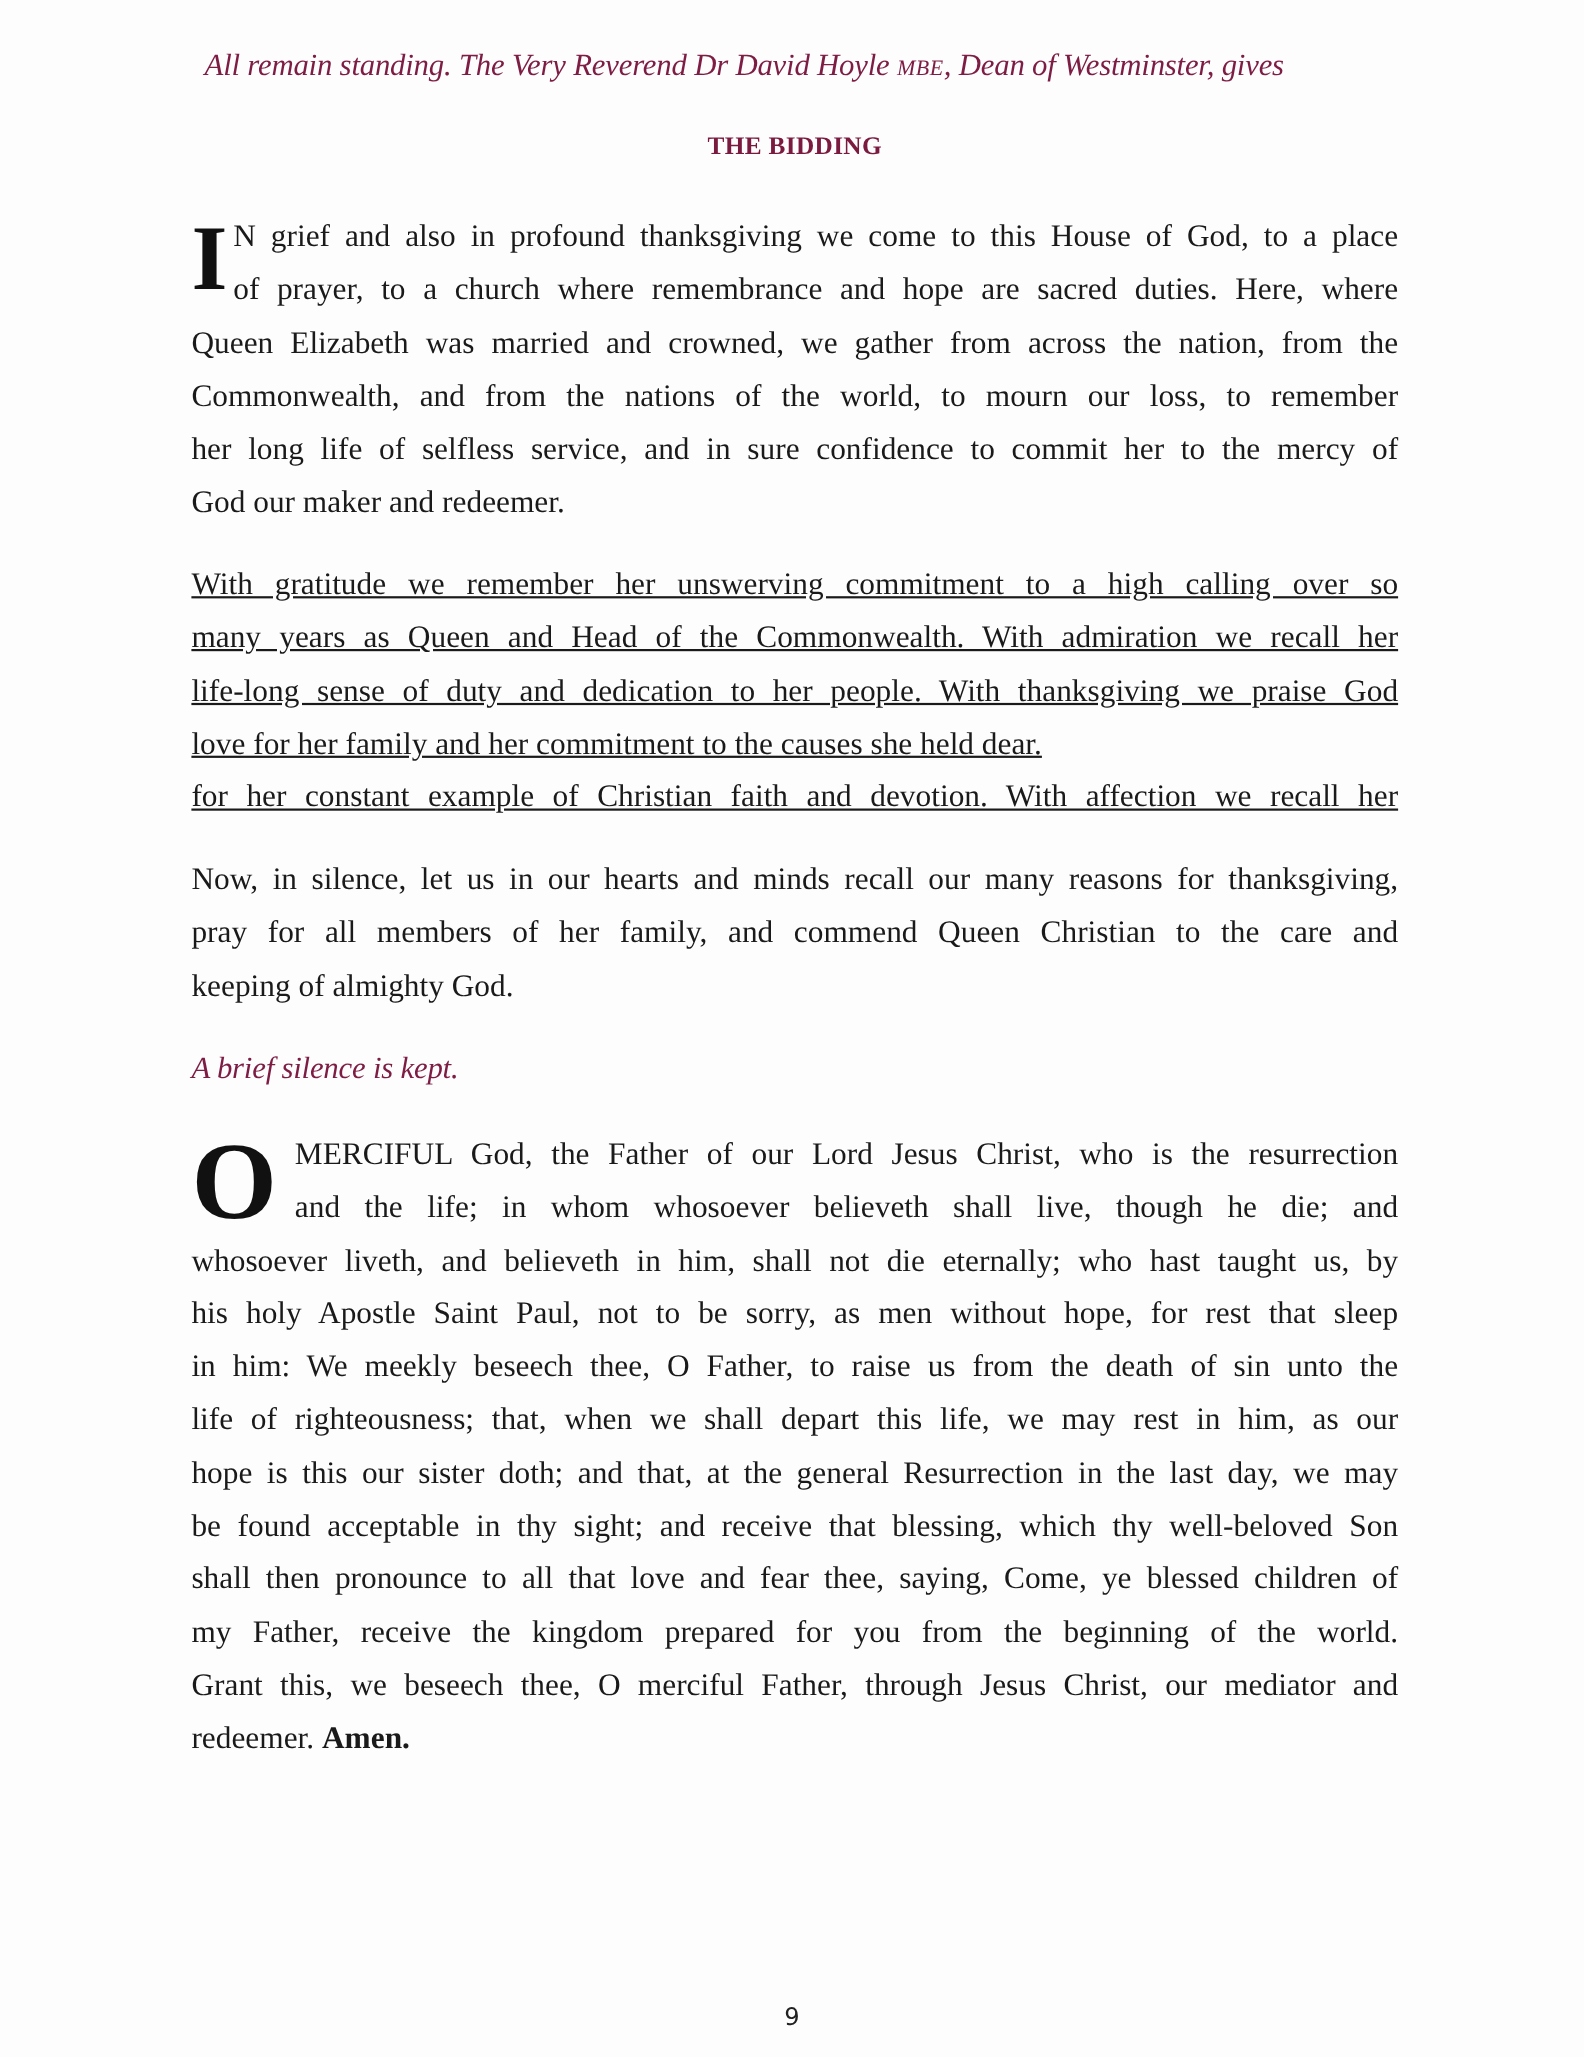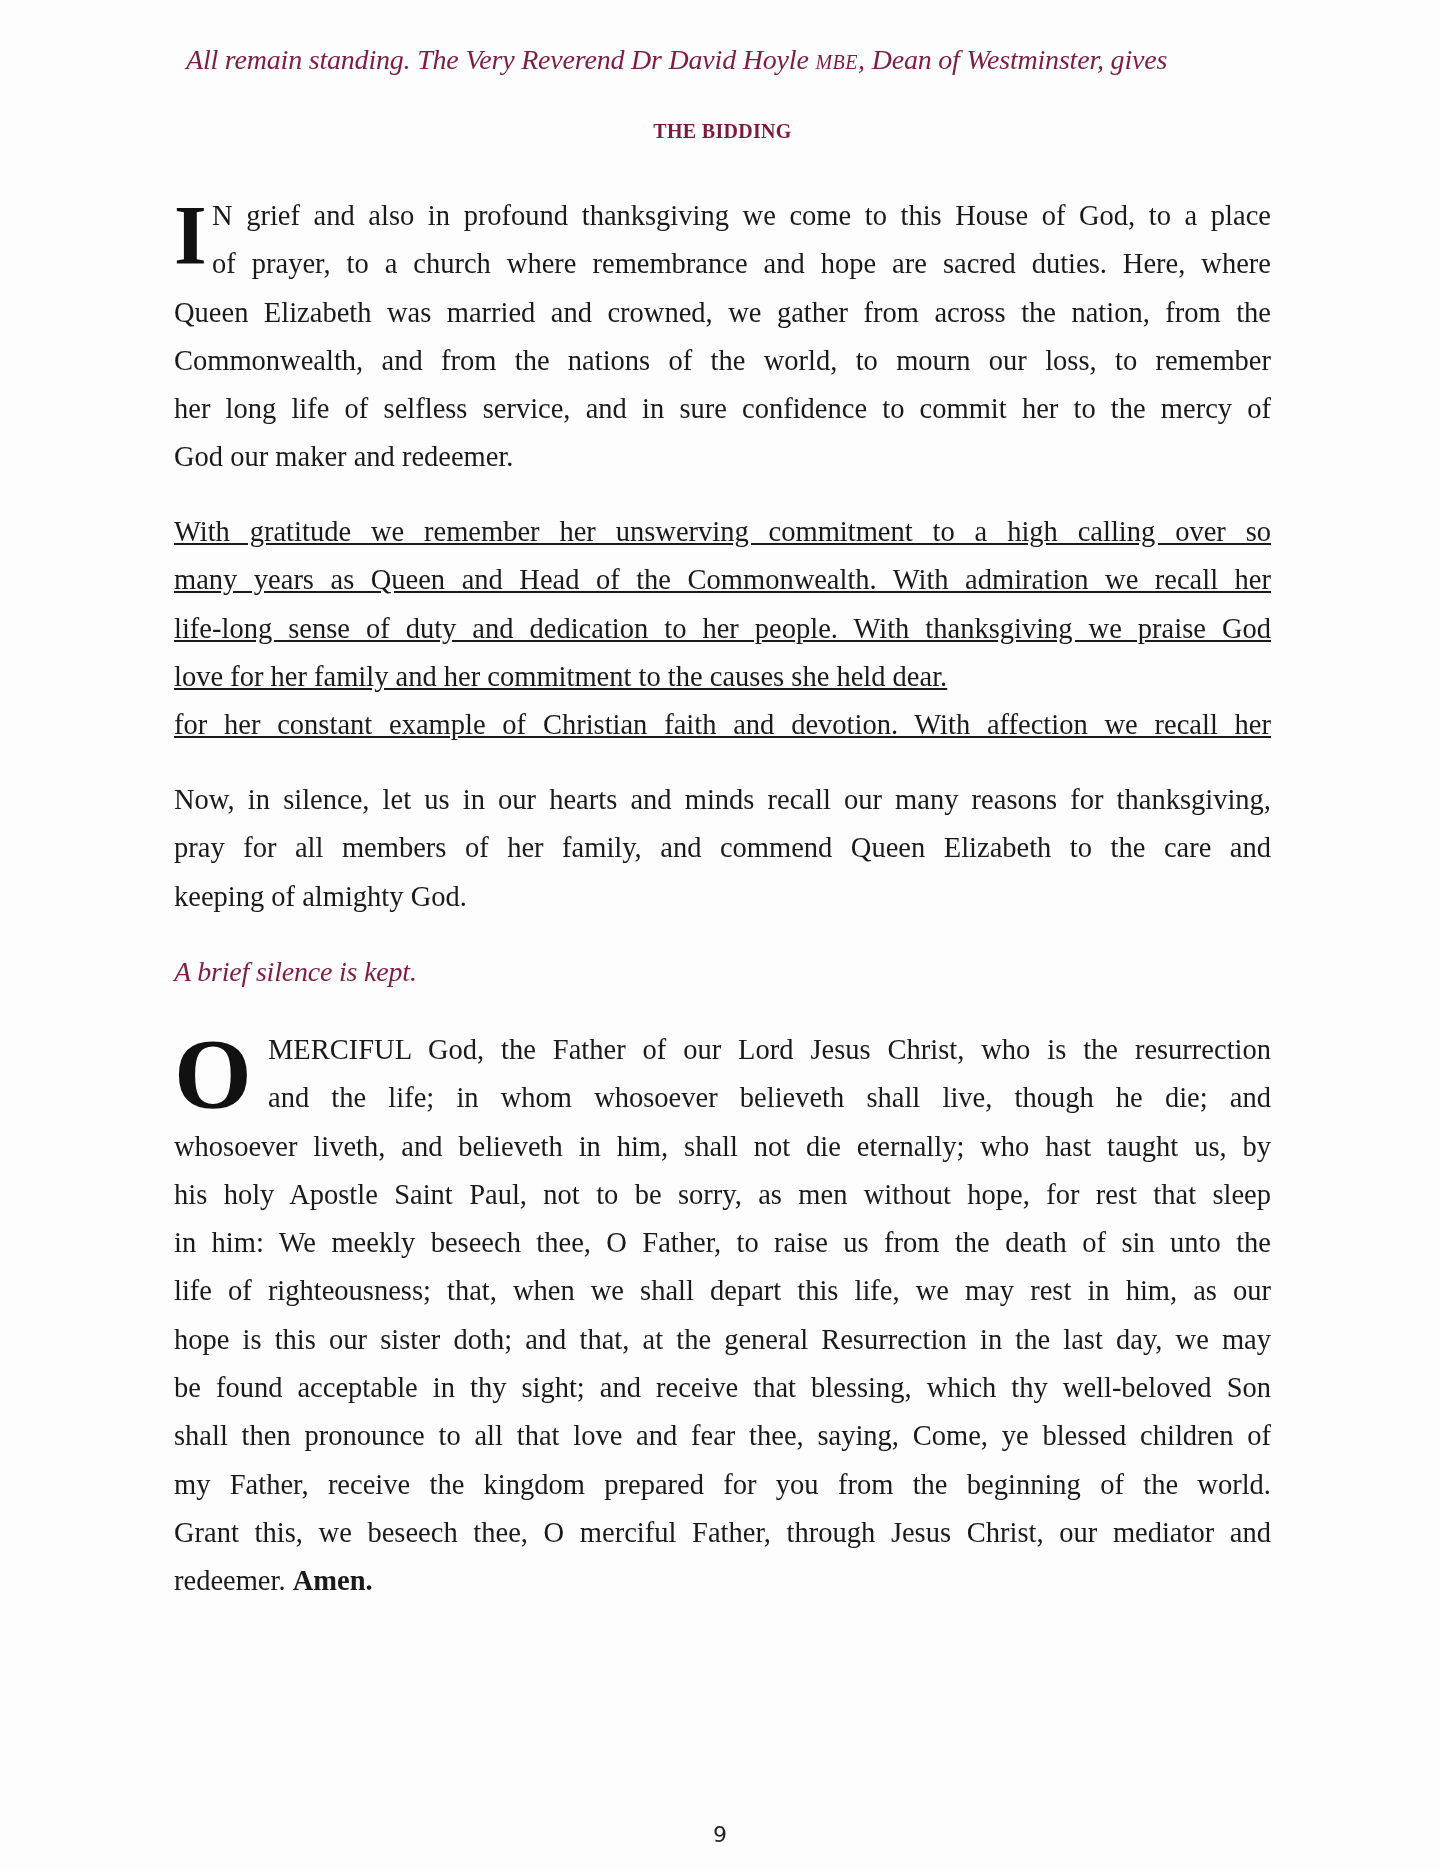--- a/index.html
+++ b/index.html
@@ -2,21 +2,21 @@
 <html><head>
 <meta charset="utf-8">
 <style>
   html, body { margin:0; padding:0; }
   body { width:1440px; height:1870px; background:#fefdfe; position:relative; overflow:hidden;
          font-family:"Liberation Serif", "DejaVu Serif", serif; color:#1a1a1a; }
   .page { position:absolute; left:174px; top:0; width:1097px; }
   .rubric { color:#7d1d44; font-style:italic; font-size:28px; position:absolute; left:0; white-space:nowrap; letter-spacing:-0.2px; }
   .rubric .sc { font-size:20px; letter-spacing:0.5px; }
   .title { position:absolute; top:120px; left:0; width:100%; text-align:center; color:#7a1a3e;
-           font-weight:bold; font-size:20px; letter-spacing:0.3px; }
+           font-weight:bold; font-size:23px; letter-spacing:0.3px; }
   .para { position:absolute; left:0; width:100%; font-size:28.5px; }
   .line { height:48.3px; line-height:48.3px; text-align:justify; text-align-last:justify; white-space:nowrap; overflow:visible; }
   .line.last { text-align-last:left; }
   .line.indent { padding-left:38px; }
   .line.indent-o { padding-left:94px; }
   .drop { position:absolute; left:0; font-weight:normal; color:#111; }
   .drop-i { top:2px; font-size:84px; line-height:84px; font-weight:bold; }
   .drop-o { top:-2px; font-size:100px; line-height:100px; font-weight:bold; }
   .amen { font-weight:bold; }
   .pagenum { position:absolute; top:1822px; left:0; width:1440px; text-align:center; font-size:22px;
@@ -43,21 +43,21 @@
   <div class="para" style="top:508px;text-decoration:underline;">
     <div class="line">With gratitude we remember her unswerving commitment to a high calling over so</div>
     <div class="line">many years as Queen and Head of the Commonwealth. With admiration we recall her</div>
     <div class="line">life-long sense of duty and dedication to her people. With thanksgiving we praise God</div>
     <div class="line last">love for her family and her commitment to the causes she held dear.</div>
     <div class="line">for her constant example of Christian faith and devotion. With affection we recall her</div>
   </div>
 
   <div class="para" style="top:776px;">
     <div class="line">Now, in silence, let us in our hearts and minds recall our many reasons for thanksgiving,</div>
-    <div class="line">pray for all members of her family, and commend Queen Elizabeth to the care and</div>
+    <div class="line">pray for all members of her family, and commend Queen Christian to the care and</div>
     <div class="line last">keeping of almighty God.</div>
   </div>
 
   <div class="rubric" style="top:956px;">A brief silence is kept.</div>
 
   <div class="para" style="top:1026px;">
     <div class="drop drop-o">O</div>
     <div class="line indent-o">MERCIFUL God, the Father of our Lord Jesus Christ, who is the resurrection</div>
     <div class="line indent-o">and the life; in whom whosoever believeth shall live, though he die; and</div>
     <div class="line">whosoever liveth, and believeth in him, shall not die eternally; who hast taught us, by</div>

